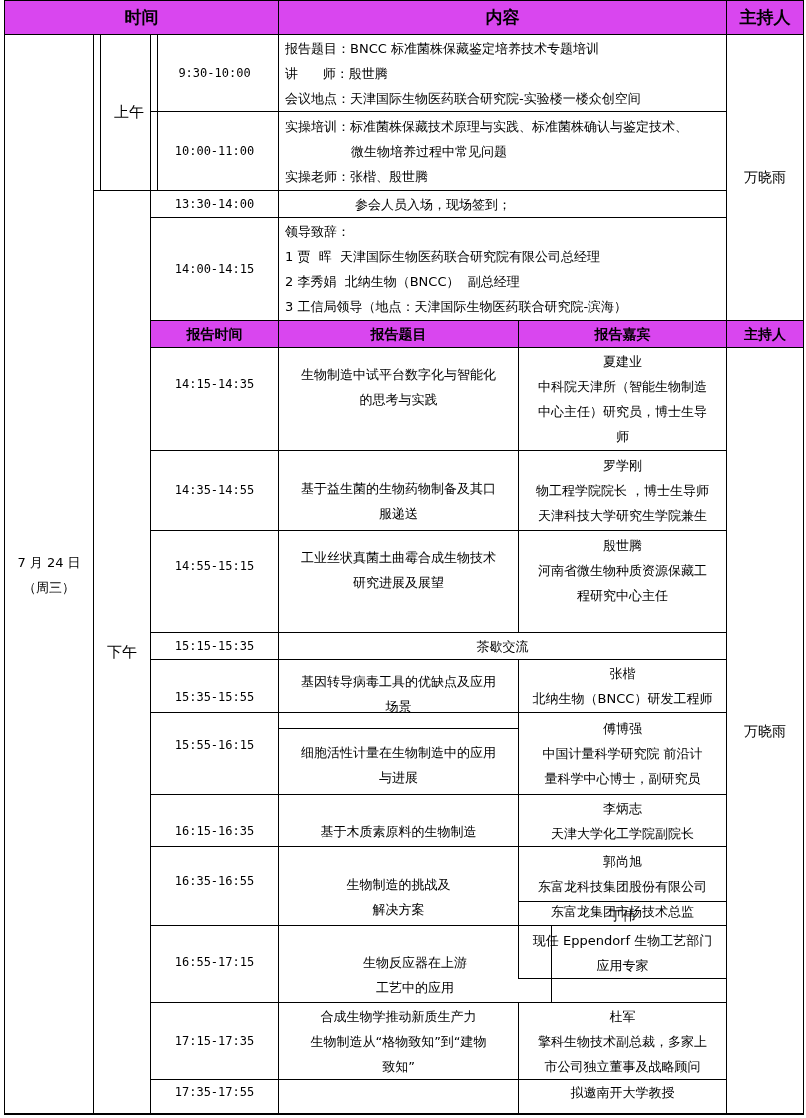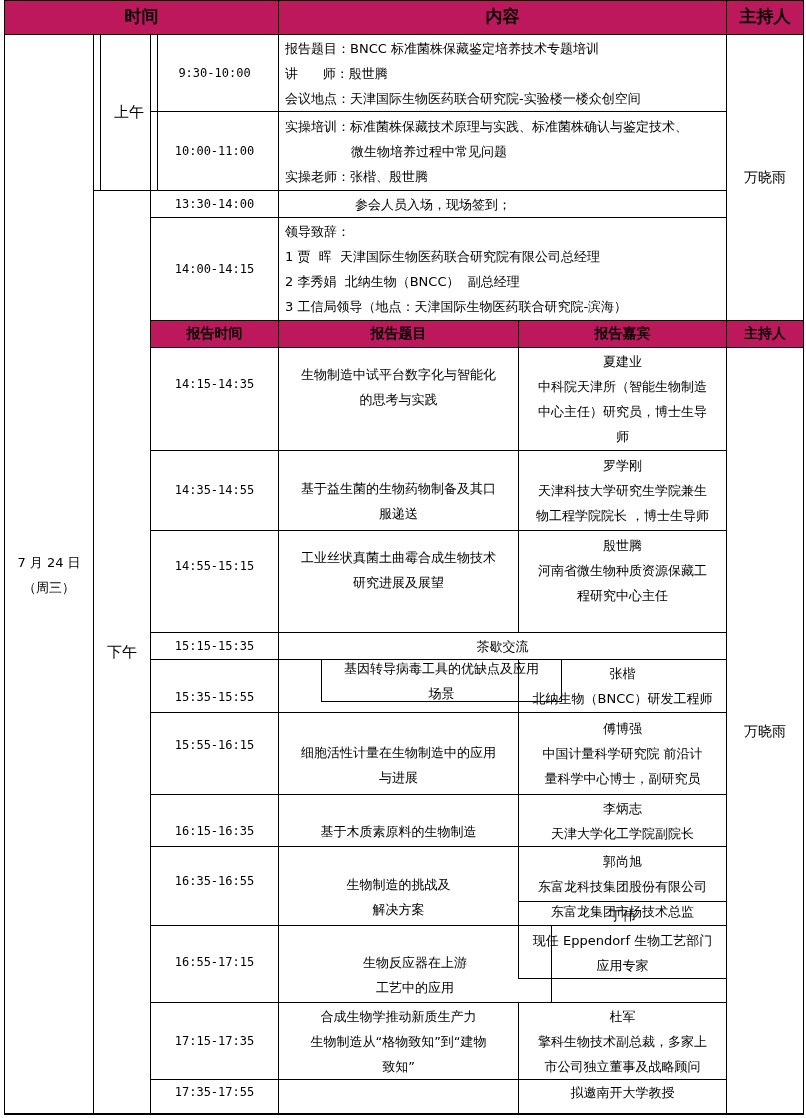--- a/index.html
+++ b/index.html
@@ -1,20 +1,20 @@
 <!DOCTYPE html>
 <html><head>
 <meta charset="utf-8">
 <style>
   html, body { margin:0; padding:0; background:#ffffff; }
   body { width:806px; height:1118px; position:relative; overflow:hidden;
          font-family:"DejaVu Sans","Liberation Sans",sans-serif; color:#000; font-size:13px; }
   .cell { position:absolute; box-sizing:border-box; border:1px solid #000; display:flex;
           align-items:center; justify-content:center; text-align:center; line-height:25px; }
-  .hdr { background:#be185d; font-weight:bold; font-family:Liberation Mono, monospace; }
+  .hdr { background:#d946ef; font-weight:bold; font-family:Liberation Sans, sans-serif; }
   .hdr-big { font-size:17px; }
   .hdr-small { font-size:14px; }
   .left { justify-content:flex-start; text-align:left; padding-left:6px; }
   .col { flex-direction:column; }
   .time { font-family:"DejaVu Sans Mono","Liberation Mono",monospace; font-size:12px; }
   .b { font-weight:normal; }
   .lines { display:flex; flex-direction:column; }
   .ln { white-space:nowrap; }
   .indent { padding-left:66px; }
   .bl { display:block; }
@@ -87,40 +87,40 @@
   <span class="bl">师</span>
 </div>
 
 <div class="cell time" style="left:150px;top:450px;width:129px;height:81px;">14:35-14:55</div>
 <div class="cell col" style="left:278px;top:450px;width:241px;height:81px;padding-top:20px;">
   <span class="bl">基于益生菌的生物药物制备及其口</span>
   <span class="bl">服递送</span>
 </div>
 <div class="cell col" style="left:518px;top:450px;width:209px;height:81px;">
   <span class="bl">罗学刚</span>
+  <span class="bl">物工程学院院长 ，博士生导师</span>
   <span class="bl">天津科技大学研究生学院兼生</span>
-  <span class="bl">物工程学院院长 ，博士生导师</span>
 </div>
 
 <div class="cell time" style="left:150px;top:530px;width:129px;height:103px;padding-bottom:30px;">14:55-15:15</div>
 <div class="cell col" style="left:278px;top:530px;width:241px;height:103px;padding-bottom:24px;">
   <span class="bl">工业丝状真菌土曲霉合成生物技术</span>
   <span class="bl">研究进展及展望</span>
 </div>
 <div class="cell col" style="left:518px;top:530px;width:209px;height:103px;justify-content:flex-start;padding-top:2px;">
   <span class="bl">殷世腾</span>
   <span class="bl">河南省微生物种质资源保藏工</span>
   <span class="bl">程研究中心主任</span>
 </div>
 
 <div class="cell time" style="left:150px;top:632px;width:129px;height:28px;">15:15-15:35</div>
 <div class="cell" style="left:278px;top:632px;width:449px;height:28px;">茶歇交流</div>
 
 <div class="cell time" style="left:150px;top:659px;width:129px;height:54px;padding-top:22px;">15:35-15:55</div>
-<div class="cell col" style="left:278px;top:659px;width:241px;height:43px;margin-left:43px;">
+<div class="cell col" style="left:278px;top:659px;width:241px;height:70px;">
   <span class="bl">基因转导病毒工具的优缺点及应用</span>
   <span class="bl">场景</span>
 </div>
 <div class="cell col" style="left:518px;top:659px;width:209px;height:54px;">
   <span class="bl">张楷</span>
   <span class="bl">北纳生物（BNCC）研发工程师</span>
 </div>
 
 <div class="cell time" style="left:150px;top:712px;width:129px;height:83px;padding-bottom:16px;">15:55-16:15</div>
 <div class="cell col" style="left:278px;top:712px;width:241px;height:83px;padding-top:22px;">

